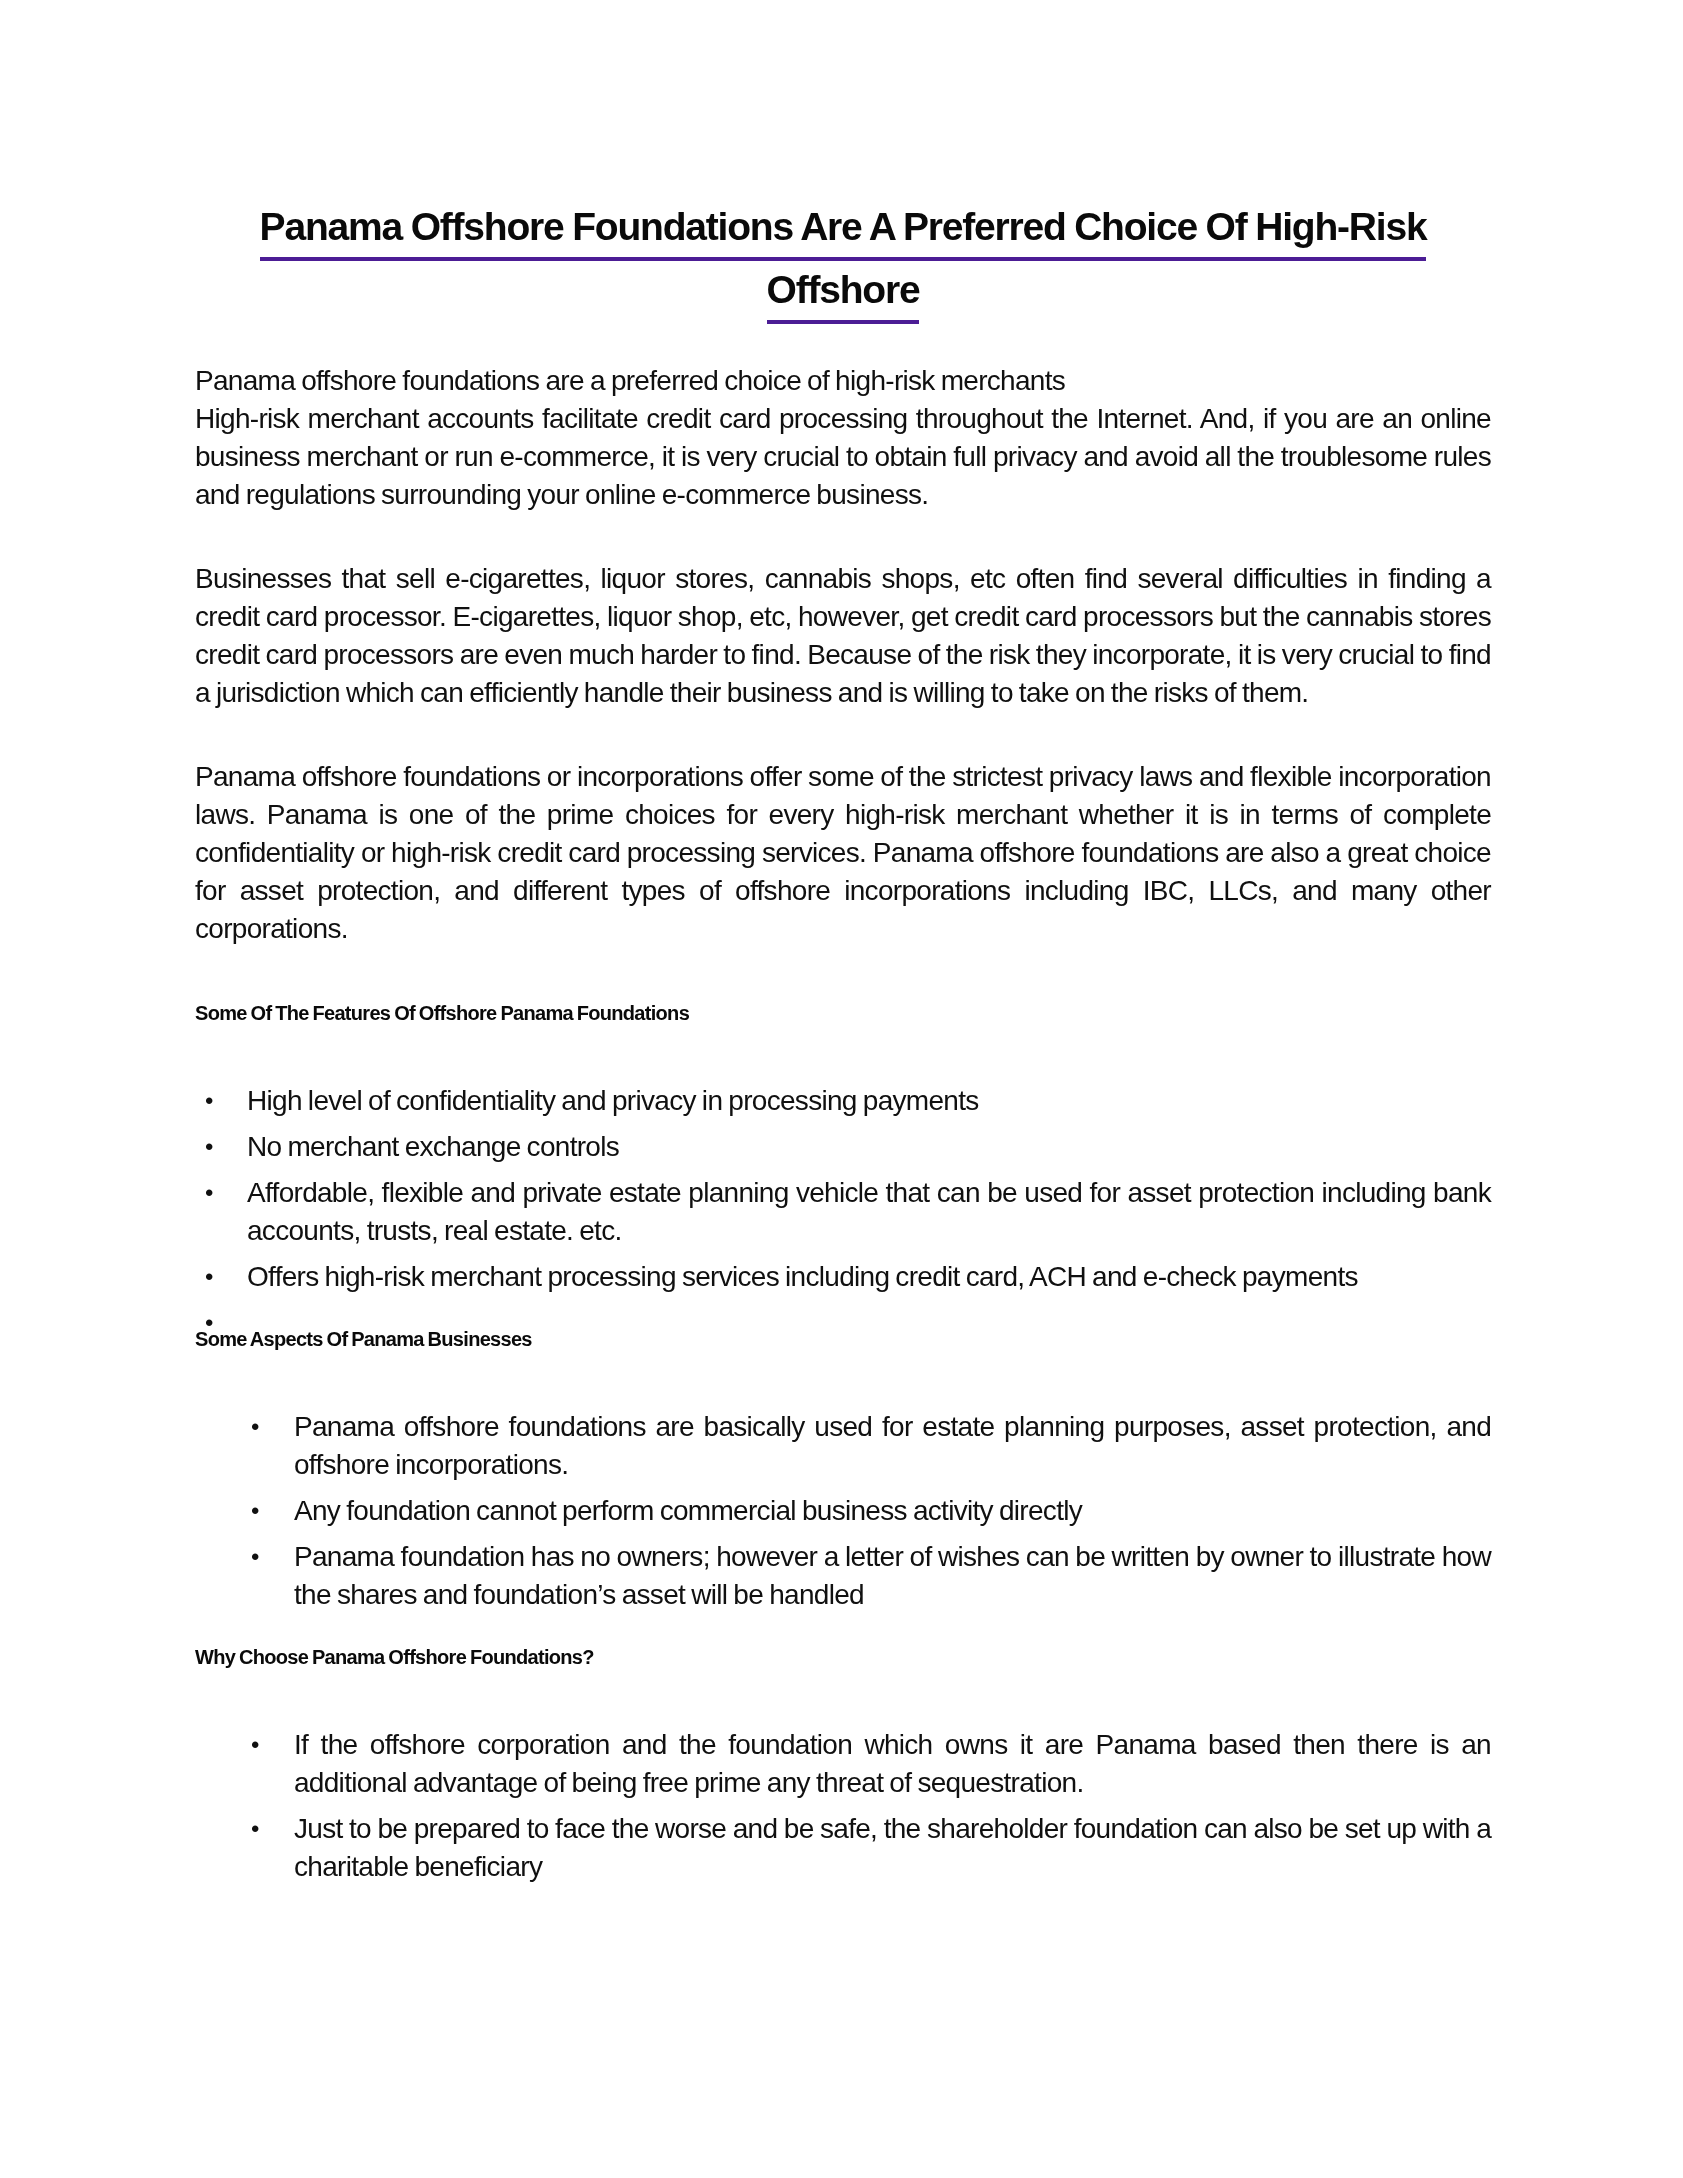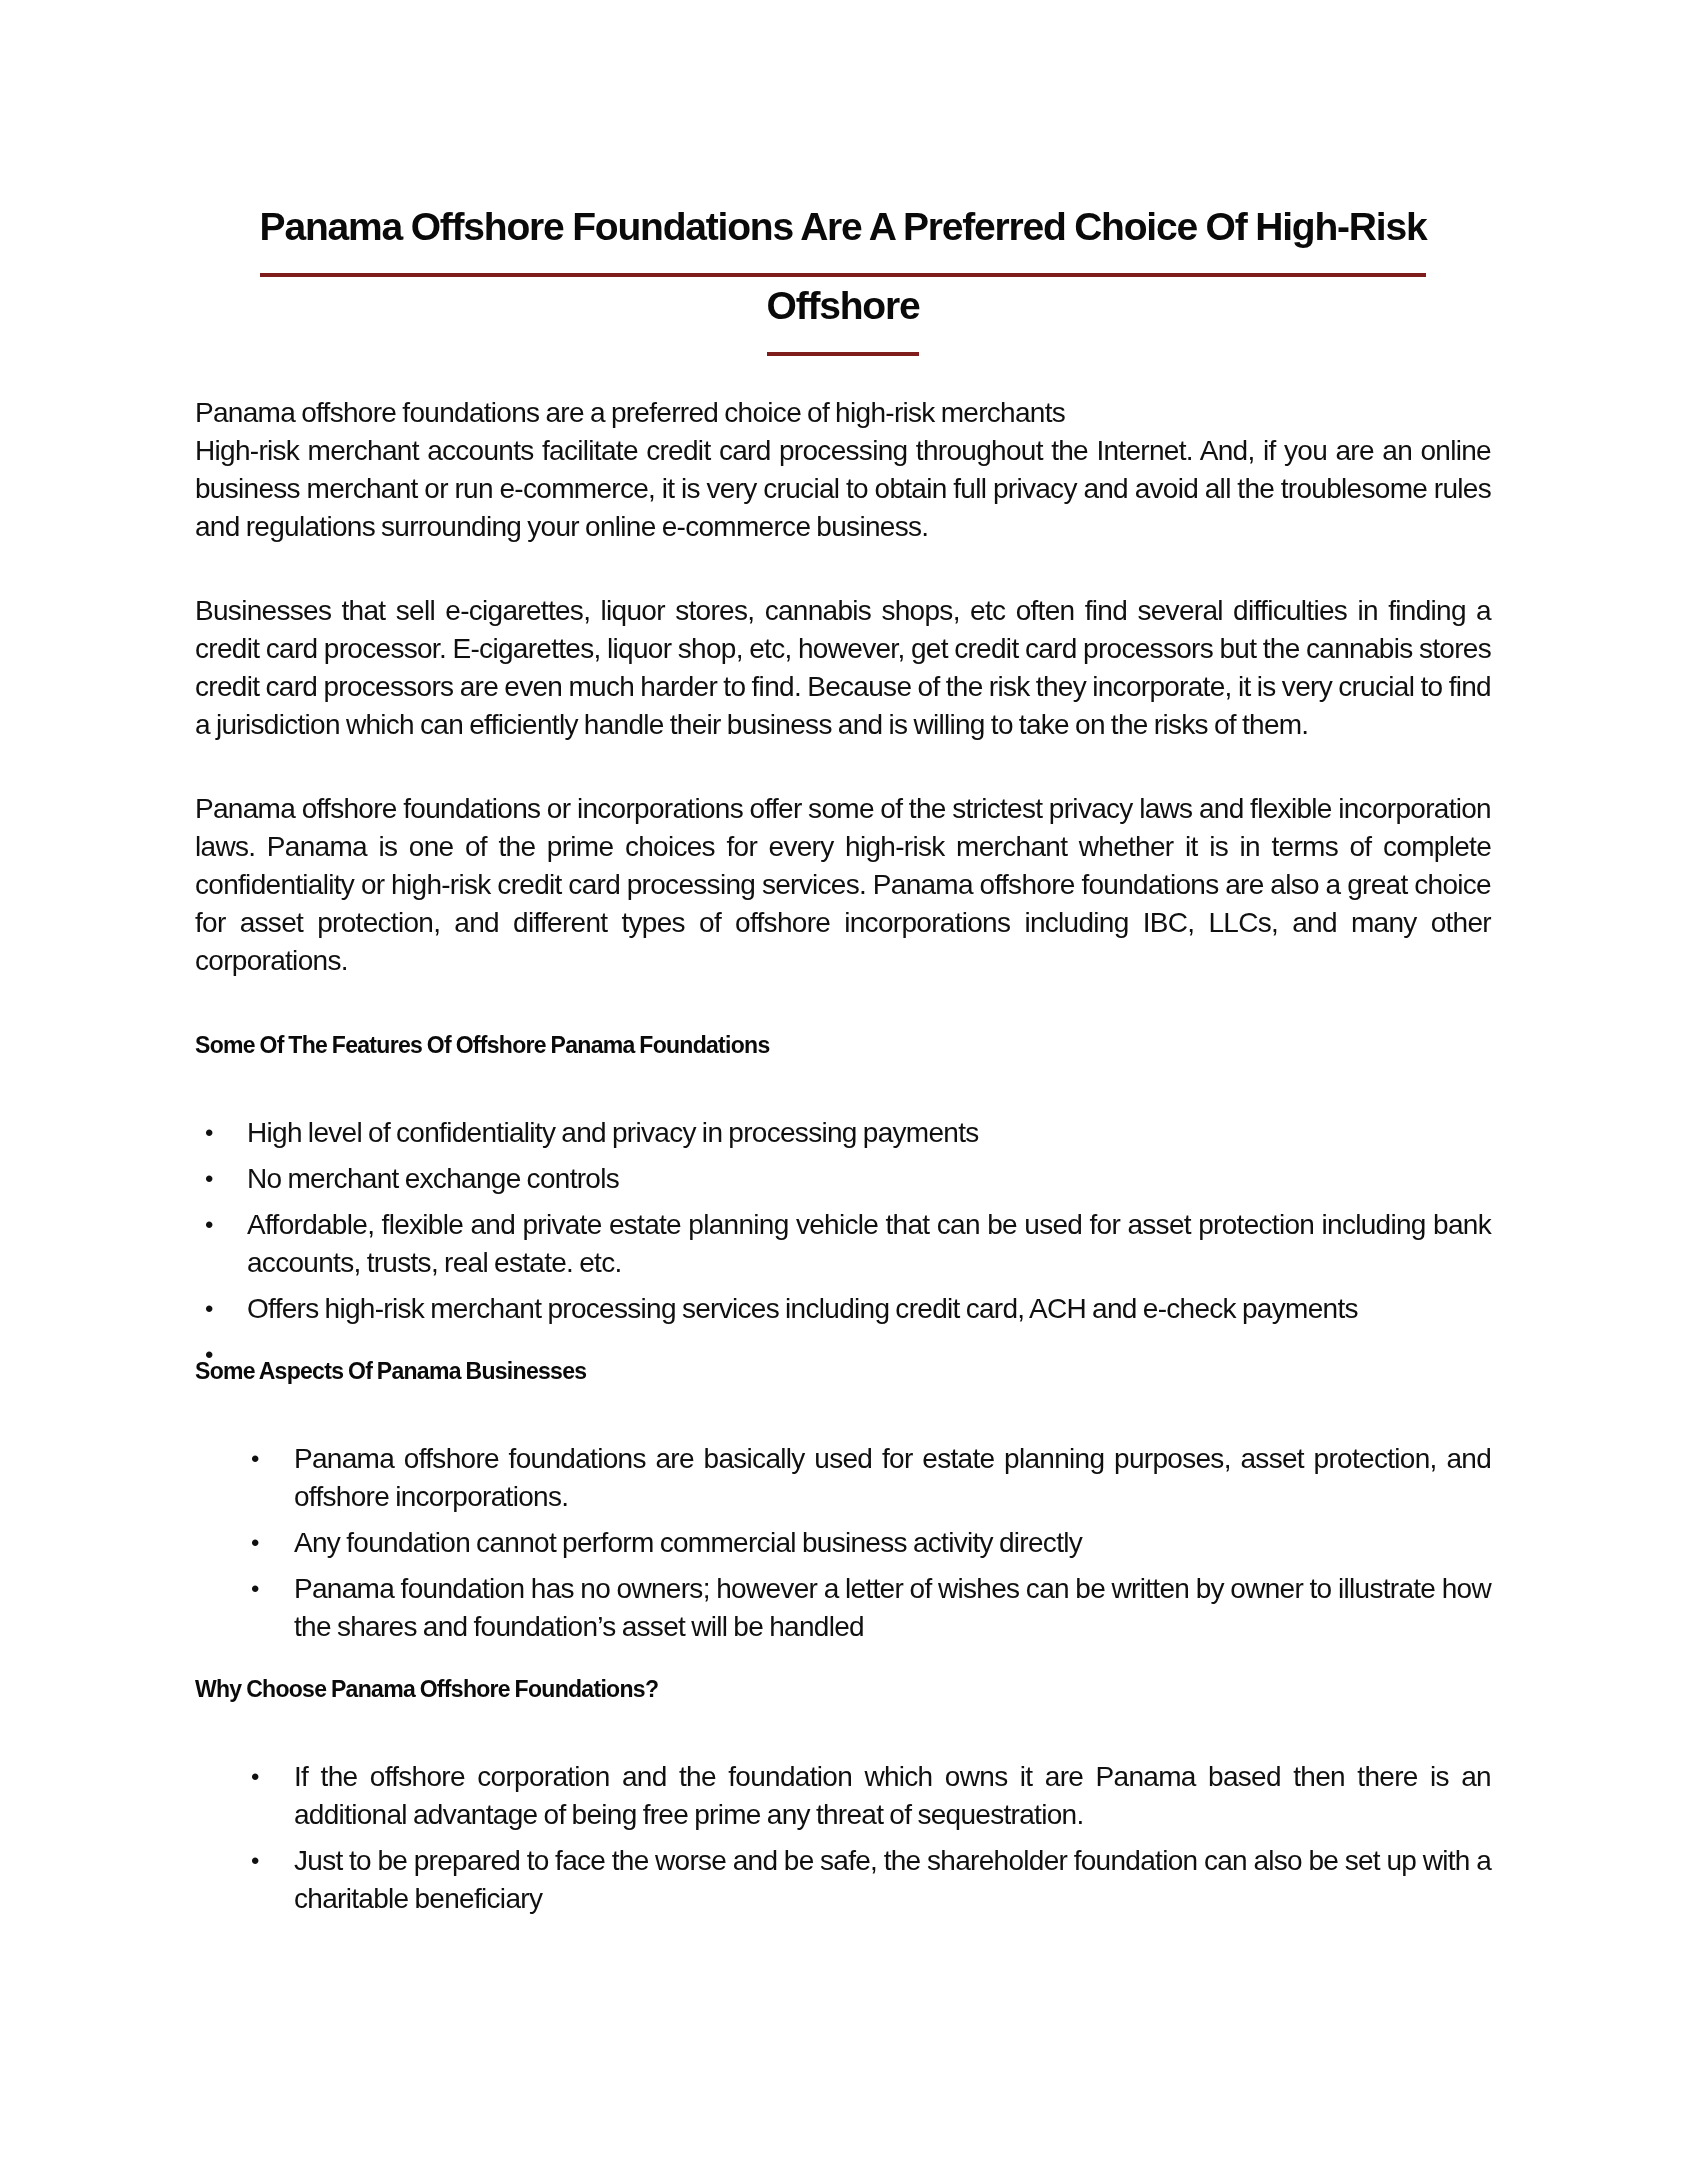--- a/index.html
+++ b/index.html
@@ -32,30 +32,30 @@
     letter-spacing: -1.2px;
     margin: 0 0 38px 0;
     color: #0a0a0a;
   }
   .doc-title .title-line {
     display: block;
     white-space: nowrap;
   }
   .doc-title .title-line > span {
     display: inline-block;
-    border-bottom: 4px solid #7f1d1d;
-    padding-bottom: 18px;
+    border-bottom: 4px solid #4c1d95;
+    padding-bottom: 2px;
   }
   p.body-para {
     margin: 0 0 46px 0;
     text-align: justify;
   }
   .section-heading {
     font-weight: 700;
-    font-size: 23px;
+    font-size: 20px;
     margin: 24px 0 50px 0;
     color: #0a0a0a;
   }
   ul.bullet-list {
     list-style: none;
     margin: 0 0 16px 0;
     padding: 0;
   }
   ul.bullet-list li {
     position: relative;

